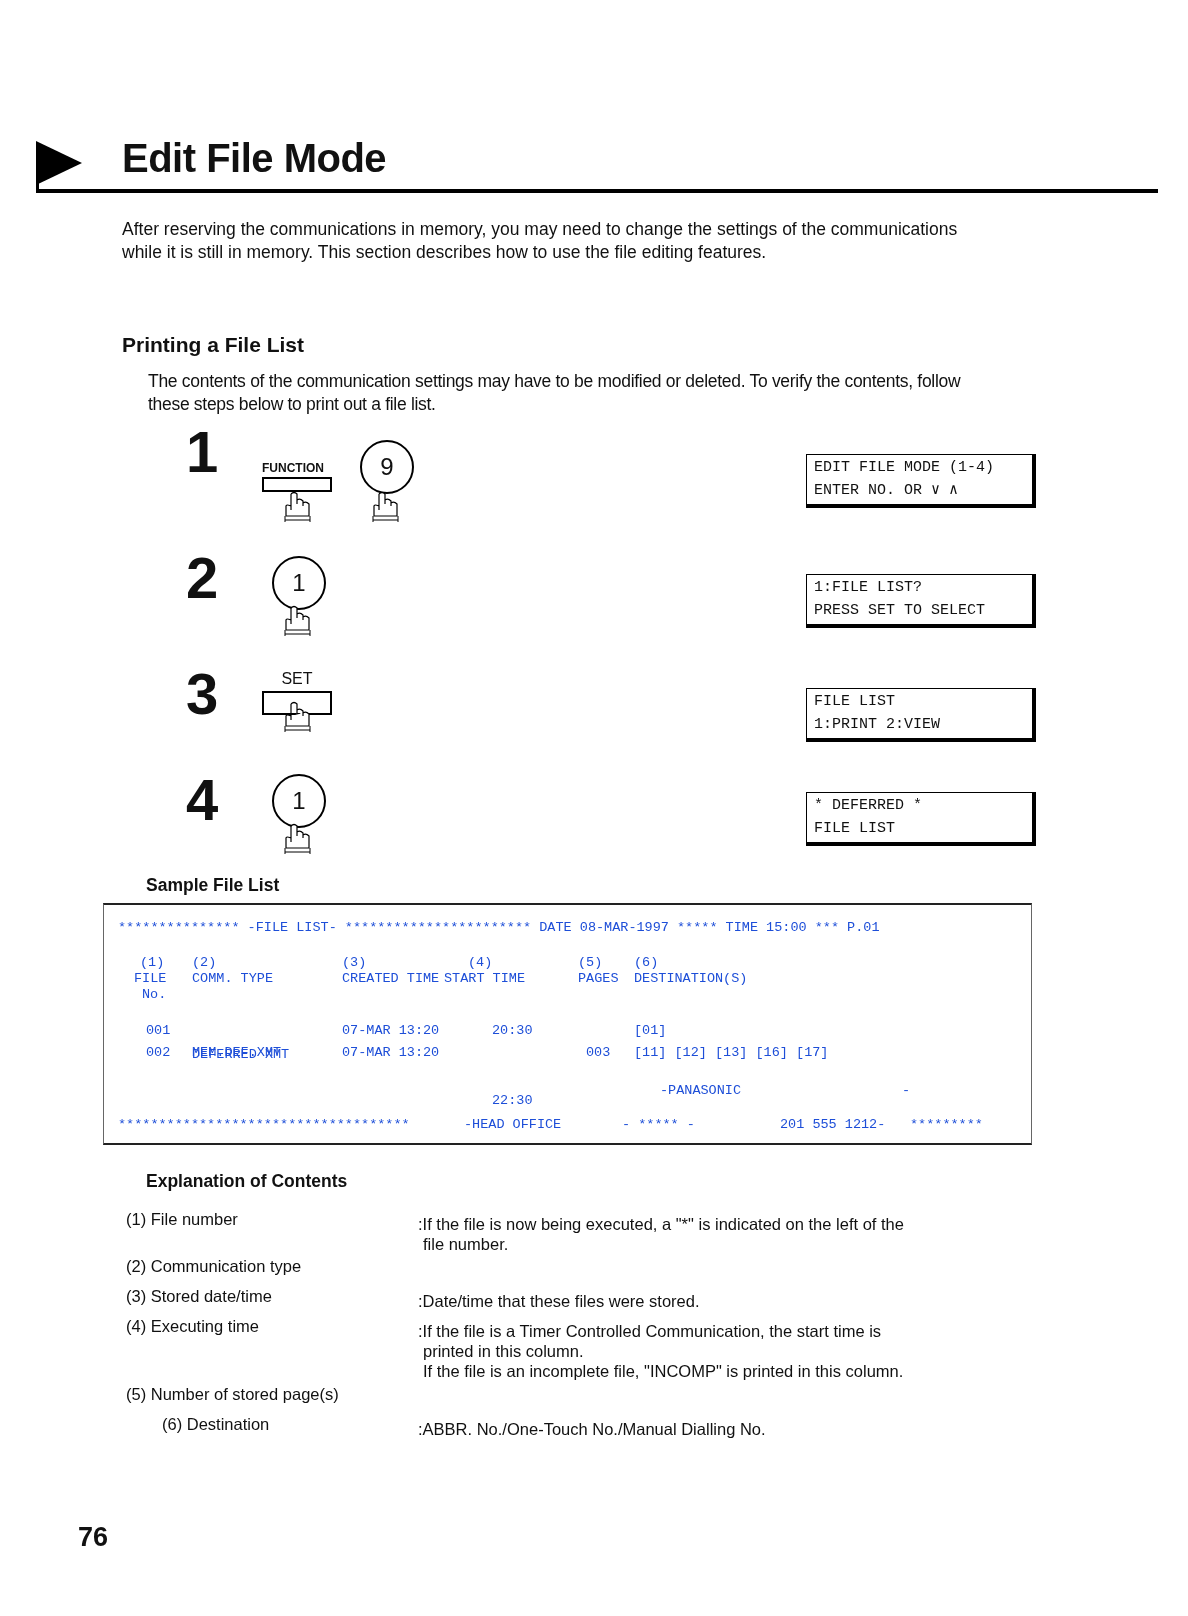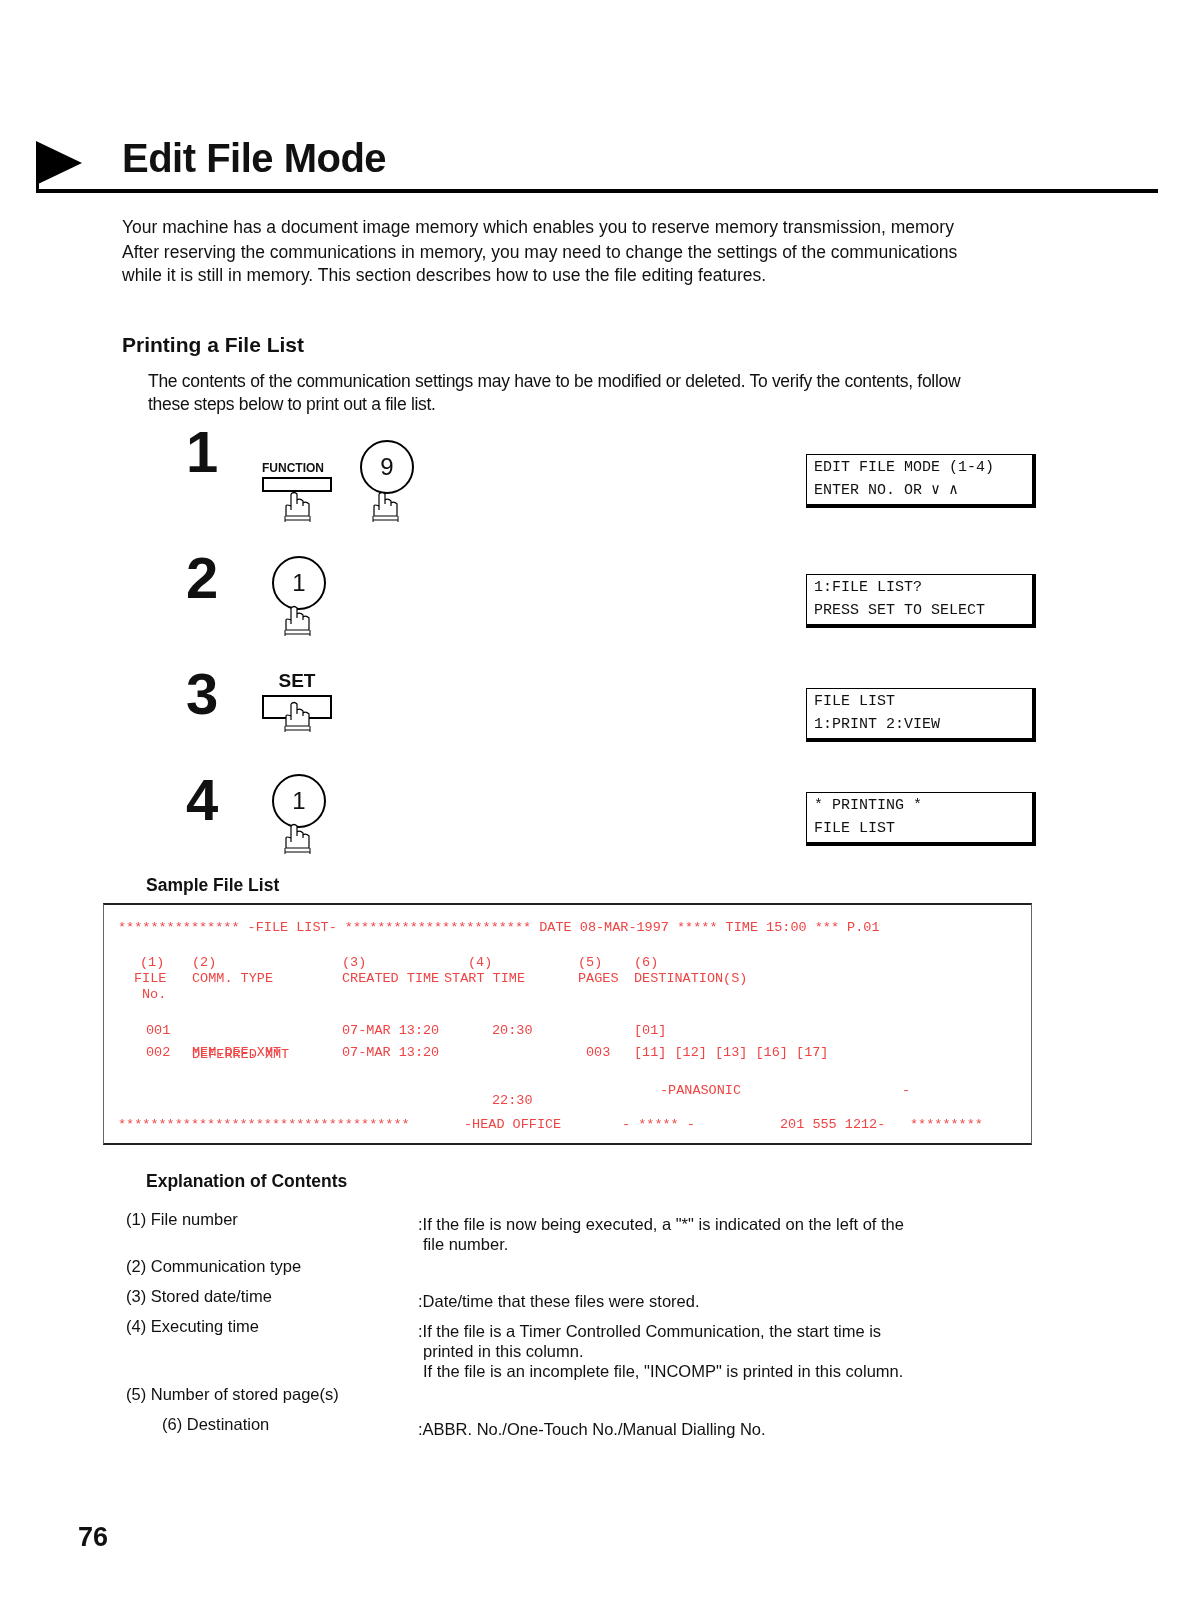--- a/index.html
+++ b/index.html
@@ -37,37 +37,36 @@
       font-family: "Liberation Mono", monospace; font-size: 15px; line-height: 23px;
       padding: 1px 0 0 7px; box-sizing: content-box; white-space: pre;
     }
     .h3 { font-size: 17.5px; font-weight: bold; }
     .report {
       left: 103px; top: 903px; width: 927px; height: 238px;
       border-top: 2px solid #222; border-bottom: 2px solid #222;
       border-left: 1px solid #666; border-right: 1px solid #666;
     }
     .mono {
-      font-family: "Liberation Mono", monospace; font-size: 13.5px; white-space: pre; color: #ef4444;
+      font-family: "Liberation Mono", monospace; font-size: 13.5px; white-space: pre; color: #1d4ed8;
     }
     .exp-label { left: 126px; font-size: 16.5px; }
     .exp-desc { left: 418px; font-size: 16.5px; line-height: 20px; width: 560px; }
     .page-num { left: 78px; top: 1522px; font-size: 27px; font-weight: bold; }
     svg { overflow: visible; }
   </style>
 </head>
 <body>
 
 <div class="abs title-arrow"></div>
 <div class="abs title-text">Edit File Mode</div>
 <div class="abs title-rule-left"></div>
 <div class="abs title-rule"></div>
 
 <div class="abs para" style="top:216px;">
-  <div>Your machine has a document image memory which enables you to reserve memory transmission, memory</div>
   <div style="margin-top:2px;">After reserving the communications in memory, you may need to change the settings of the communications</div>
   <div>while it is still in memory.  This section describes how to use the file editing features.</div>
 </div>
 
 <div class="abs h2">Printing a File List</div>
 <div class="abs para" style="top:370px; left:148px; width:940px; letter-spacing:-0.3px;">
   <div>The contents of the communication settings may have to be modified or deleted.  To verify the contents, follow</div>
   <div>these steps below to print out a file list.</div>
 </div>
 
@@ -90,36 +89,36 @@
 <div class="abs step-num" style="left:186px; top:544px;">2</div>
 <div class="abs circle-key" style="left:272px; top:556px; width:50px; height:50px;">1</div>
 <svg class="abs" style="left:282px; top:604px;" width="34" height="34">
   <path d="M9 4 V20 M9 4 Q12 1 15 4 V14 M15 10 Q18 8 21 11 V16 M21 13 Q24 11 27 14 V26 H4 V16 Q4 14 9 16" fill="#fff" stroke="#000" stroke-width="1.2"></path>
   <path d="M3 30 H28 M3 26 V32 M28 26 V32" stroke="#000" stroke-width="1"></path>
 </svg>
 <div class="abs lcd" style="left:806px; top:574px;"><div>1:FILE LIST?</div><div>PRESS SET TO SELECT</div></div>
 
 <div class="abs step-num" style="left:186px; top:660px;">3</div>
 <div class="abs" style="left:262px; top:670px; width:70px; text-align:center;">
-  <div class="key-label" style="font-weight:bold; font-size:19px;">SET</div>
+  <div class="key-label" style="font-weight:normal; font-size:16px;">SET</div>
   <div class="rect-key" style="width:66px; height:20px; margin-top:3px;"></div>
 </div>
 <svg class="abs" style="left:282px; top:700px;" width="34" height="34">
   <path d="M9 4 V20 M9 4 Q12 1 15 4 V14 M15 10 Q18 8 21 11 V16 M21 13 Q24 11 27 14 V26 H4 V16 Q4 14 9 16" fill="#fff" stroke="#000" stroke-width="1.2"></path>
   <path d="M3 30 H28 M3 26 V32 M28 26 V32" stroke="#000" stroke-width="1"></path>
 </svg>
 <div class="abs lcd" style="left:806px; top:688px;"><div>FILE LIST</div><div>1:PRINT 2:VIEW</div></div>
 
 <div class="abs step-num" style="left:186px; top:766px;">4</div>
 <div class="abs circle-key" style="left:272px; top:774px; width:50px; height:50px;">1</div>
 <svg class="abs" style="left:282px; top:822px;" width="34" height="34">
   <path d="M9 4 V20 M9 4 Q12 1 15 4 V14 M15 10 Q18 8 21 11 V16 M21 13 Q24 11 27 14 V26 H4 V16 Q4 14 9 16" fill="#fff" stroke="#000" stroke-width="1.2"></path>
   <path d="M3 30 H28 M3 26 V32 M28 26 V32" stroke="#000" stroke-width="1"></path>
 </svg>
-<div class="abs lcd" style="left:806px; top:792px;"><div>* PRINTING *</div><div>FILE LIST</div></div>
+<div class="abs lcd" style="left:806px; top:792px;"><div>* DEFERRED *</div><div>FILE LIST</div></div>
 
 <div class="abs h3" style="left:146px; top:875px;">Sample File List</div>
 <div class="abs report">
   <div class="abs mono" style="left:14px; top:15px;">*************** -FILE LIST- *********************** DATE 08-MAR-1997 ***** TIME 15:00 *** P.01</div>
 
   <div class="abs mono" style="left:36px; top:50px;">(1)</div>
   <div class="abs mono" style="left:88px; top:50px;">(2)</div>
   <div class="abs mono" style="left:238px; top:50px;">(3)</div>
   <div class="abs mono" style="left:364px; top:50px;">(4)</div>
   <div class="abs mono" style="left:474px; top:50px;">(5)</div>

